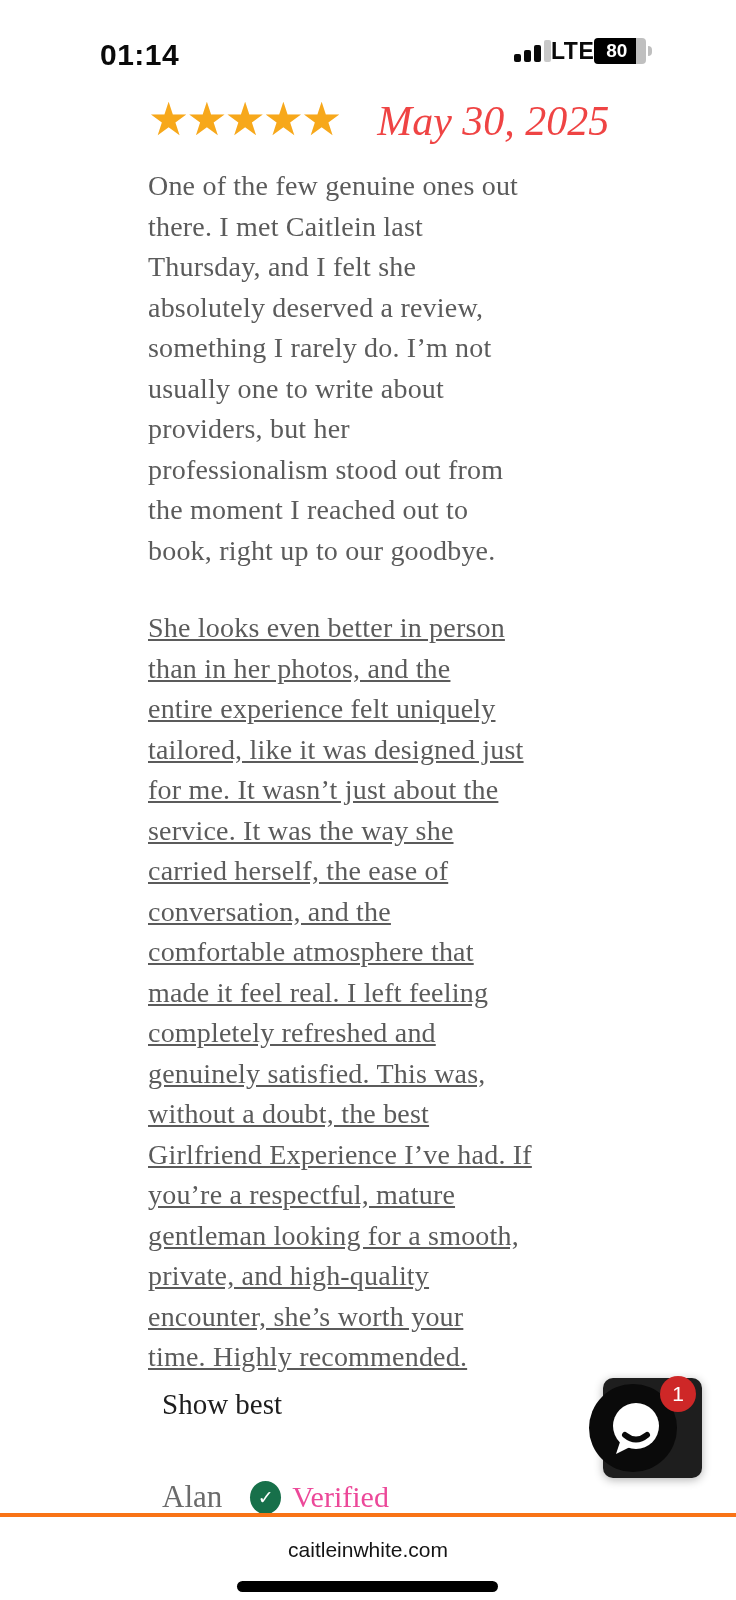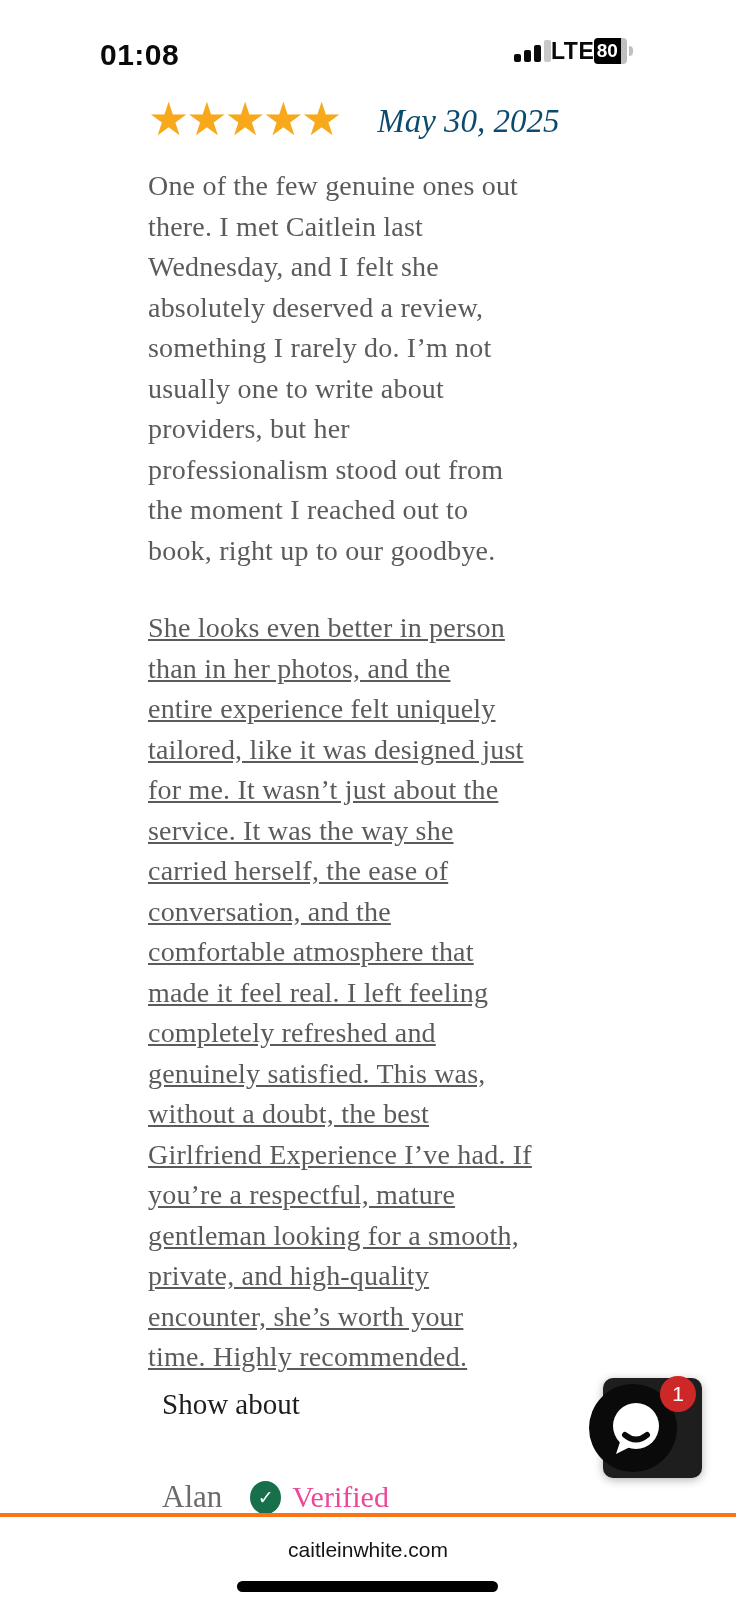--- a/index.html
+++ b/index.html
@@ -23,40 +23,40 @@
   }
   .signal { display: flex; align-items: flex-end; gap: 3px; height: 22px; }
   .signal .bar { width: 7px; border-radius: 2px; background: #0a0a0a; }
   .signal .b1 { height: 8px; }
   .signal .b2 { height: 12px; }
   .signal .b3 { height: 17px; }
   .signal .b4 { height: 22px; background: #c9c9c9; }
   .lte { font-size: 23px; font-weight: 600; color: #0a0a0a; letter-spacing: 0.5px; }
   .battery { display: flex; align-items: center; }
   .battery-body {
-    position: relative; width: 33px; height: 26px; border-radius: 4px;
+    position: relative; width: 52px; height: 26px; border-radius: 4px;
     background: linear-gradient(to right, #000000 0 81%, #bfbfbf 81% 100%);
     display: flex; align-items: center; justify-content: center;
   }
   .battery-pct { color: #ffffff; font-size: 19px; font-weight: 700; padding-right: 7px; }
   .battery-cap {
     width: 4px; height: 10px; margin-left: 2px;
     background: #bfbfbf; border-radius: 0 4px 4px 0;
   }
 
   
   .review { position: absolute; left: 148px; top: 95px; width: 480px; }
   .rating-row { display: flex; align-items: center; height: 48px; }
   .stars {
     font-family: "DejaVu Sans", sans-serif;
     font-size: 46px; line-height: 44px; color: #F7A81B; letter-spacing: -3px;
   }
   .review-date {
     font-family: "Liberation Serif", serif; font-style: italic;
-    font-size: 33px; color: #0c4a6e; margin-left: 38px; padding-top: 4px;
+    font-size: 42px; color: #ef4444; margin-left: 38px; padding-top: 4px;
   }
   .review-body {
     font-family: "Liberation Serif", serif;
     font-size: 28px; line-height: 40.5px; color: #5b5b5b;
     letter-spacing: 0.2px; white-space: pre-line;
   }
   .para-1 { margin-top: 23px; }
   .para-2 { margin-top: 37px; text-decoration: underline; }
   .show-less {
     display: inline-block; margin-top: 6px; margin-left: 14px;
@@ -112,21 +112,21 @@
   }
   .home-indicator {
     position: absolute; left: 237px; top: 64px; width: 261px; height: 11px;
     border-radius: 6px; background: #000000;
   }
 </style>
 </head>
 <body>
 
 <div class="status-bar">
-  <div class="status-time">01:08</div>
+  <div class="status-time">01:14</div>
   <div class="status-right">
     <div class="signal">
       <div class="bar b1"></div>
         <div class="bar b2"></div>
         <div class="bar b3"></div>
         <div class="bar b4"></div>
     </div>
     <div class="lte">LTE</div>
     <div class="battery">
       <div class="battery-body">
@@ -137,21 +137,21 @@
   </div>
 </div>
 
 <div class="review">
   <div class="rating-row">
     <span class="stars">★★★★★</span>
     <span class="review-date">May 30, 2025</span>
   </div>
   <div class="review-body para-1">One of the few genuine ones out
 there. I met Caitlein last
-Wednesday, and I felt she
+Thursday, and I felt she
 absolutely deserved a review,
 something I rarely do. I’m not
 usually one to write about
 providers, but her
 professionalism stood out from
 the moment I reached out to
 book, right up to our goodbye.</div>
   <div class="review-body para-2">She looks even better in person
 than in her photos, and the
 entire experience felt uniquely
@@ -164,21 +164,21 @@
 made it feel real. I left feeling
 completely refreshed and
 genuinely satisfied. This was,
 without a doubt, the best
 Girlfriend Experience I’ve had. If
 you’re a respectful, mature
 gentleman looking for a smooth,
 private, and high-quality
 encounter, she’s worth your
 time. Highly recommended.</div>
-  <span class="show-less">Show about</span>
+  <span class="show-less">Show best</span>
 </div>
 
 <div class="author-row">
   <span class="author-name">Alan</span>
   <span class="verified-icon">✓</span>
   <span class="verified-label">Verified</span>
 </div>
 
 <div class="chat-widget">
   <div class="chat-circle">

